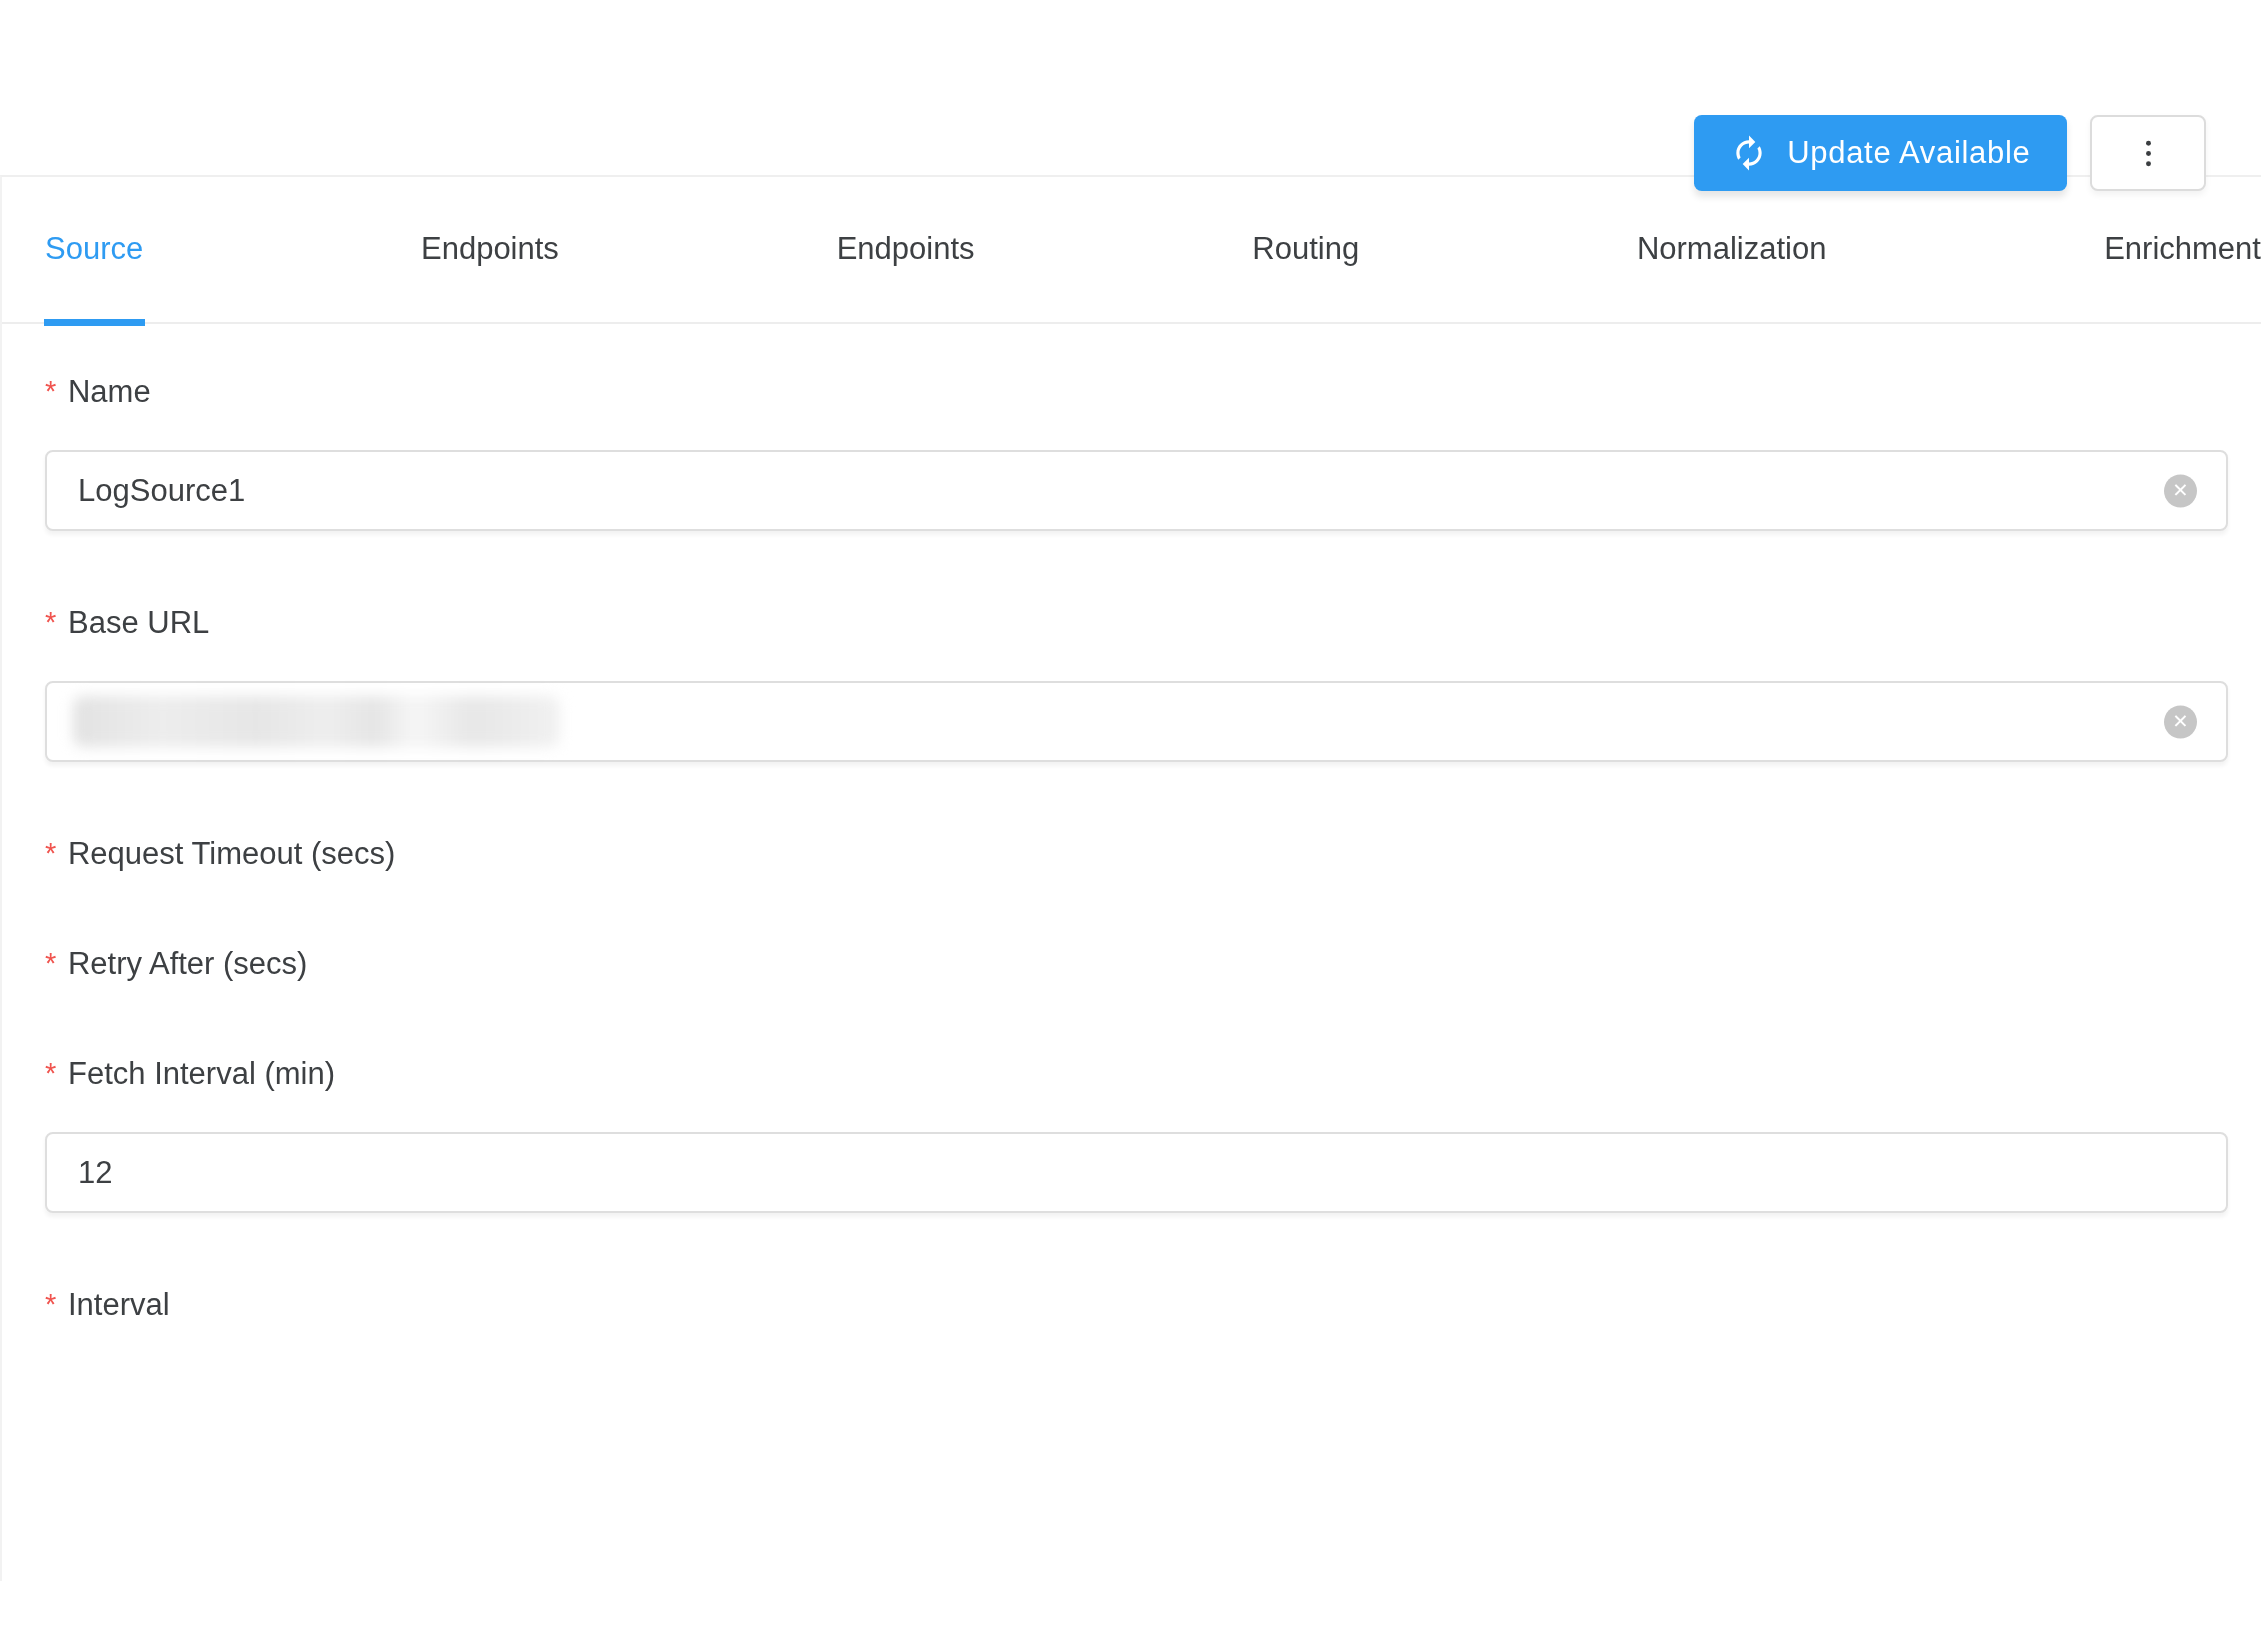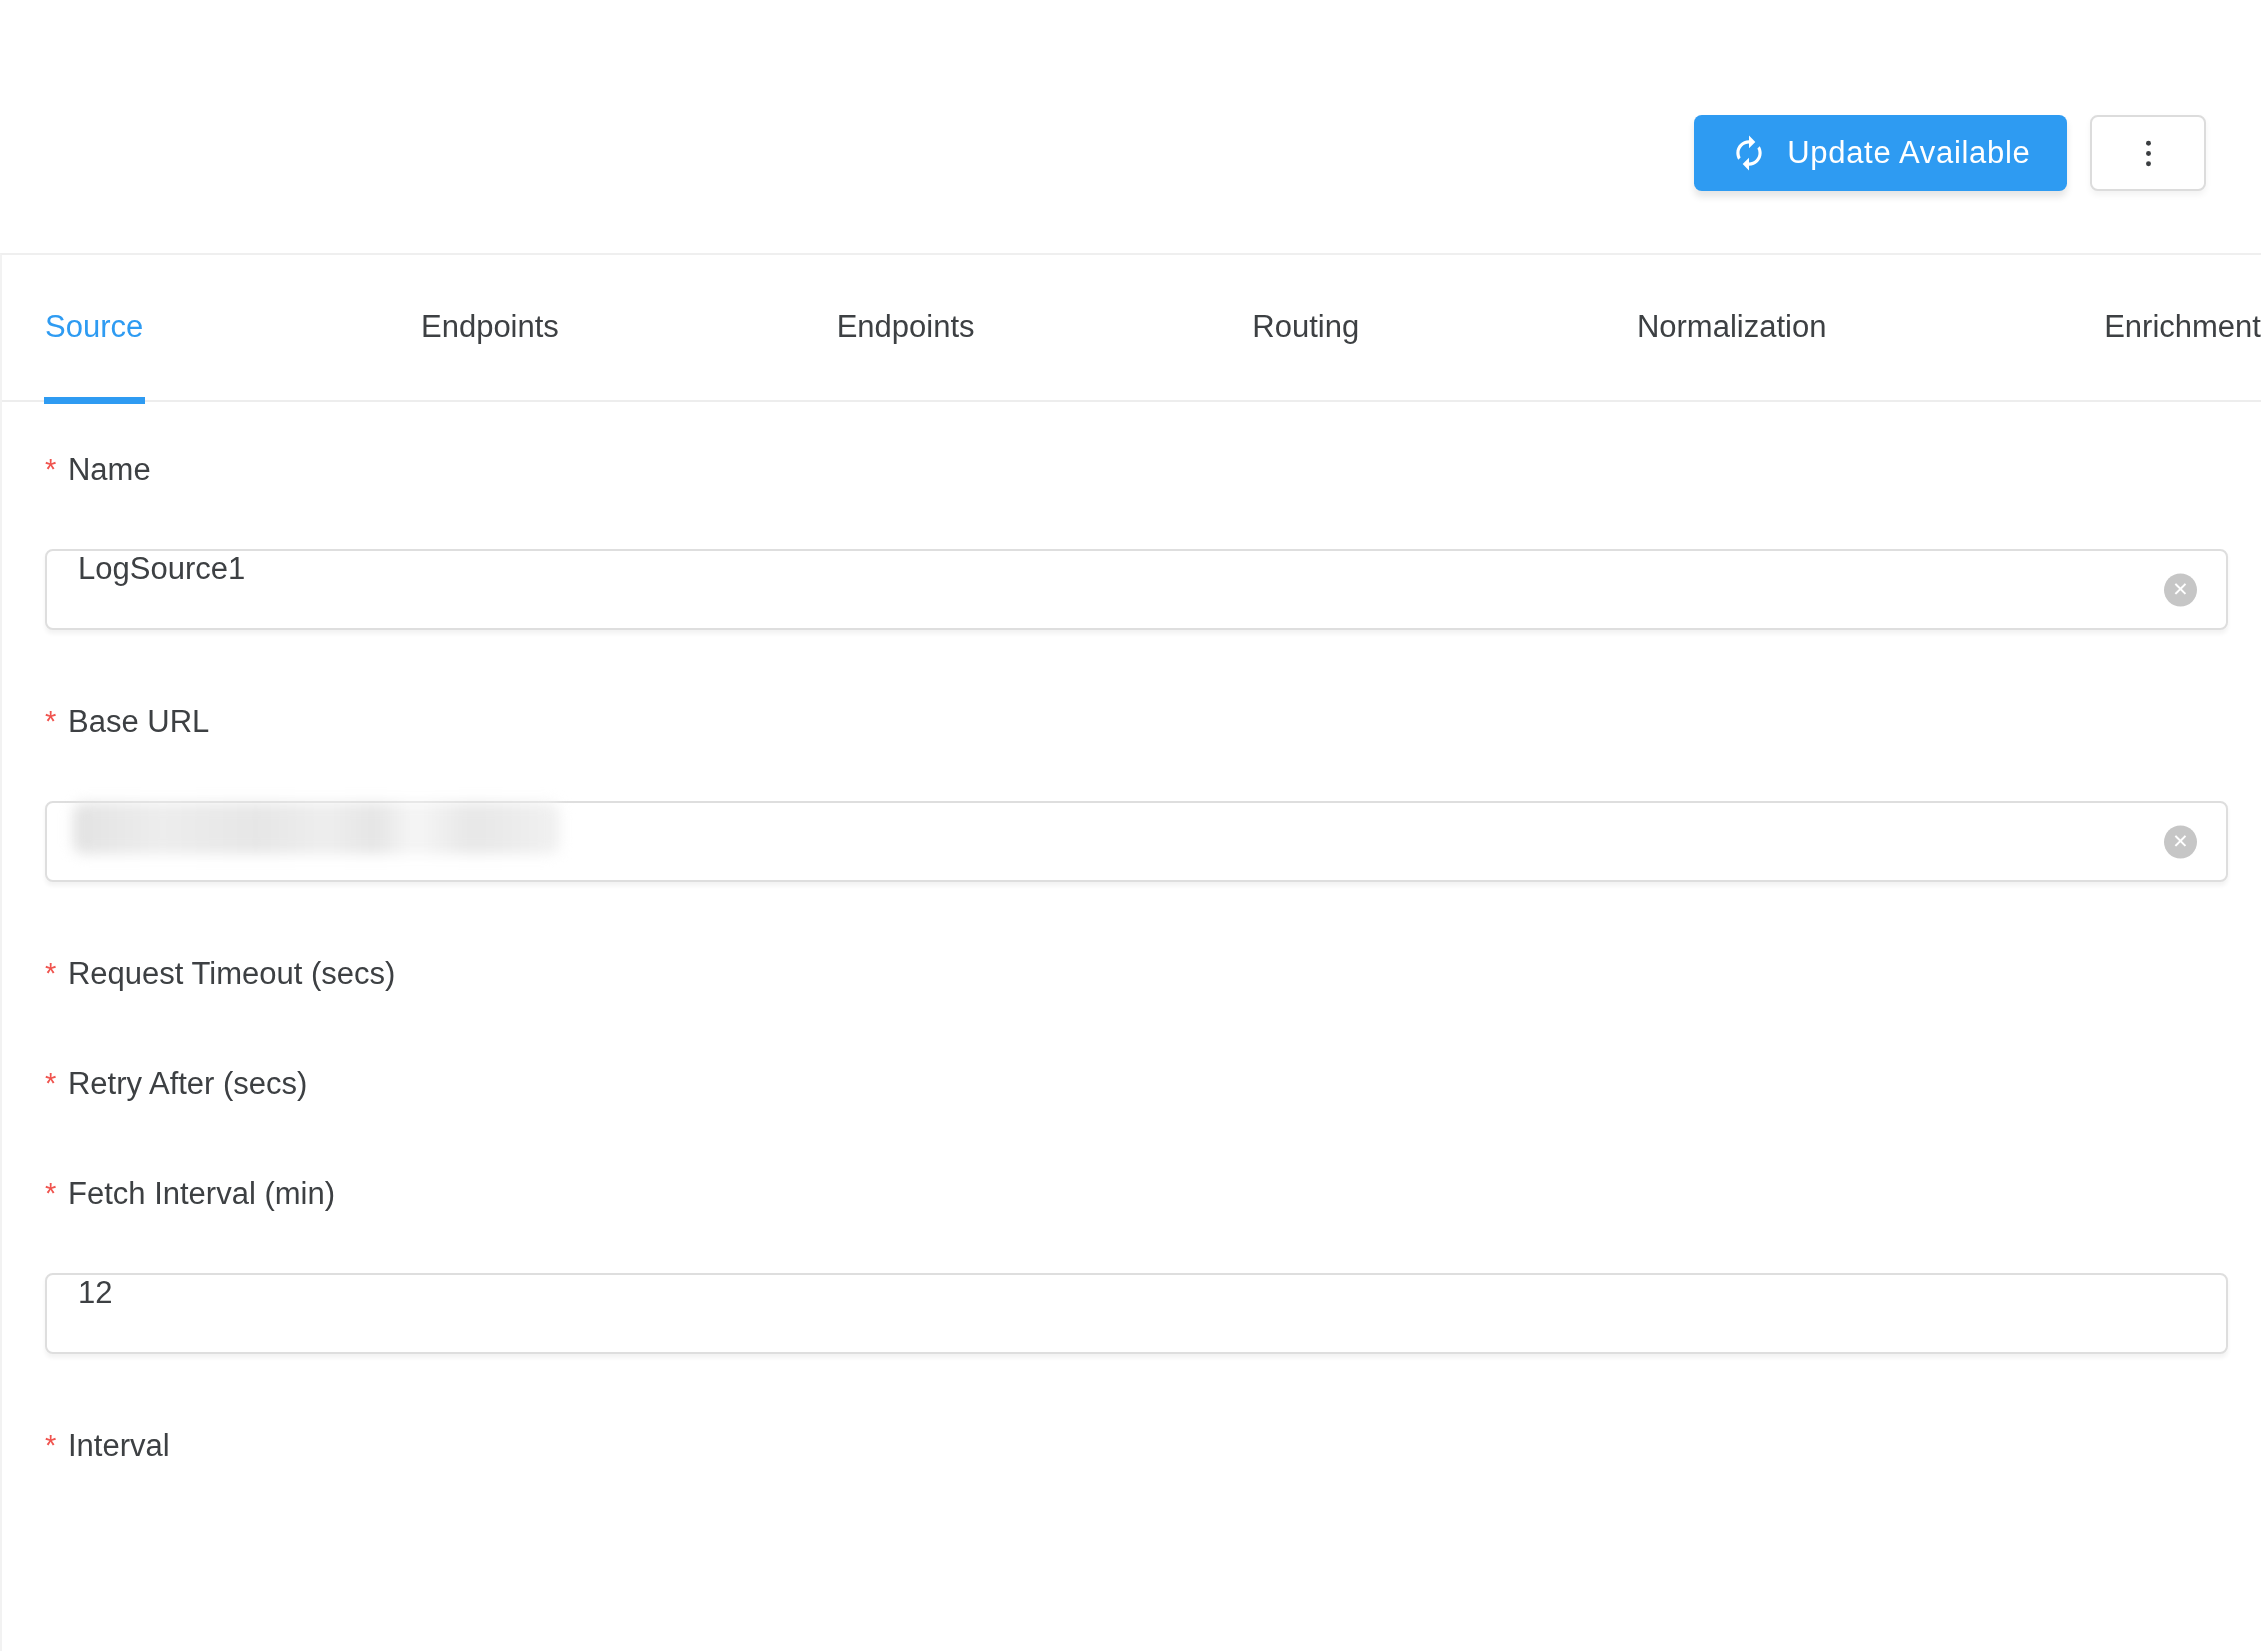--- a/index.html
+++ b/index.html
@@ -1,20 +1,20 @@
 <!DOCTYPE html>
 <html style="font-size:10.4px"><head>
 <meta charset="utf-8">
 <style>
   * { margin:0; padding:0; box-sizing:border-box; }
   html,body { width:2261px; height:1651px; background:#ffffff; overflow:hidden;
     font-family:"Liberation Sans","DejaVu Sans",sans-serif; color:#3d4043; }
 
   
-  .topbar { height:253px; display:flex; justify-content:flex-end; align-items:flex-start;
+  .topbar { height:175px; display:flex; justify-content:flex-end; align-items:flex-start;
     padding:115px 55px 0 0; gap:23.5px; background:#ffffff; }
   .btn { height:76px; border-radius:7.8px; display:flex; align-items:center;
     justify-content:center; cursor:pointer; }
   .btn-primary { background:#2E9BF2; color:#ffffff; font-size:31px; letter-spacing:0.7px;
     padding:0 36px; gap:19.5px; box-shadow:0 5.2px 7.8px rgba(0,0,0,0.10); border:none; }
   .sync-icon { width:38px; height:38px; display:block; }
   .btn-kebab { width:116px; background:#ffffff; border:2px solid #dcdcdc;
     box-shadow:0 3.9px 6.5px rgba(0,0,0,0.05); }
   .kebab-icon { width:35px; height:35px; display:block; }
 
@@ -29,23 +29,23 @@
   .tab.active { color:#2E9BF2; }
   .tab.active::after { content:""; position:absolute; left:-1.3px; right:-1.3px; bottom:-3.9px;
     height:7.2px; background:#2E9BF2; }
 
   
   .form { padding:50px 33px 0 43px; }
   .field { margin-bottom:74px; }
   .field:last-child { margin-bottom:0; }
   .field-label { font-size:31px; color:#3d4043; display:flex; align-items:flex-start; }
   .req { color:#F0544F; margin-right:11.7px; font-size:29px; line-height:34px; }
-  .input-box { margin-top:61px; position:relative; height:81px; width:100%;
+  .input-box { margin-top:40px; position:relative; height:81px; width:100%;
     border:2px solid #dedede; border-radius:7.8px; background:#ffffff;
-    box-shadow:0 3.3px 4.6px rgba(0,0,0,0.05); display:flex; 
+    box-shadow:0 3.3px 4.6px rgba(0,0,0,0.05); display:flex; align-items:center;
     padding:0 72px 0 31px; font-size:31px; color:#3d4043; }
   .input-value { white-space:nowrap; overflow:hidden; }
   .clear-btn { position:absolute; right:29px; top:50%; transform:translateY(-50%);
     width:33px; height:33px; border-radius:50%; background:#c6c6c6; color:#ffffff;
     display:flex; align-items:center; justify-content:center; font-size:19.5px;
     font-weight:bold; cursor:pointer; line-height:1; }
   .redacted { width:487px; height:51px; border-radius:10.4px; margin-left:-5.2px;
     background:linear-gradient(90deg,#e2e2e2 0%,#ededed 18%,#e6e6e6 38%,#eeeeee 52%,
       #e5e5e5 62%,#f6f6f6 70%,#e7e7e7 82%,#f1f1f1 100%);
     filter:blur(6.5px); }

